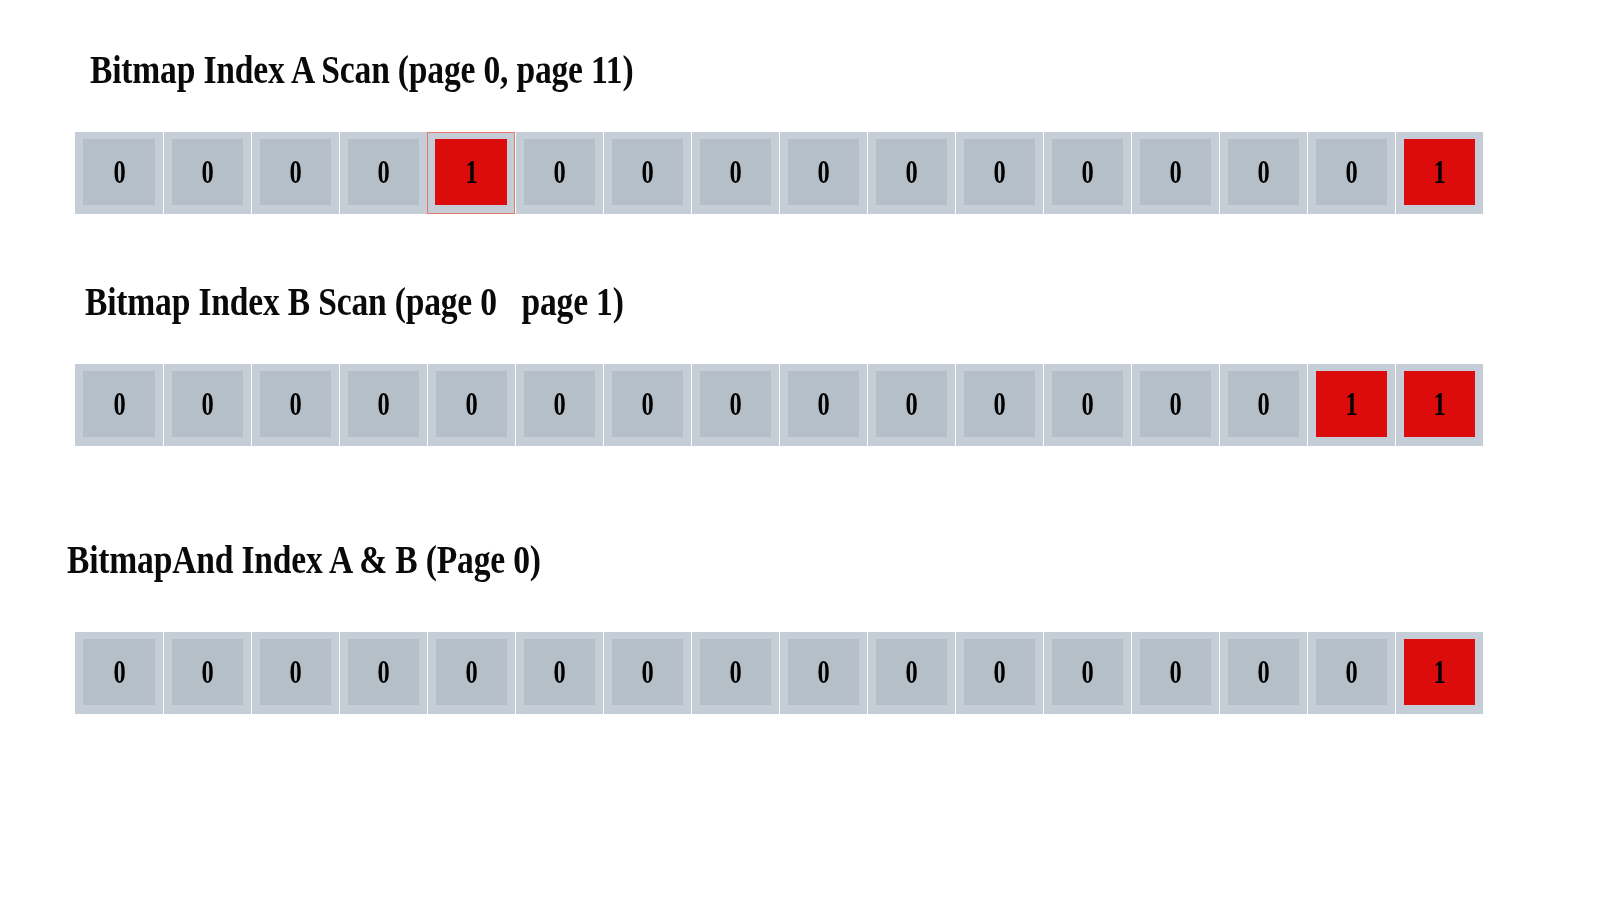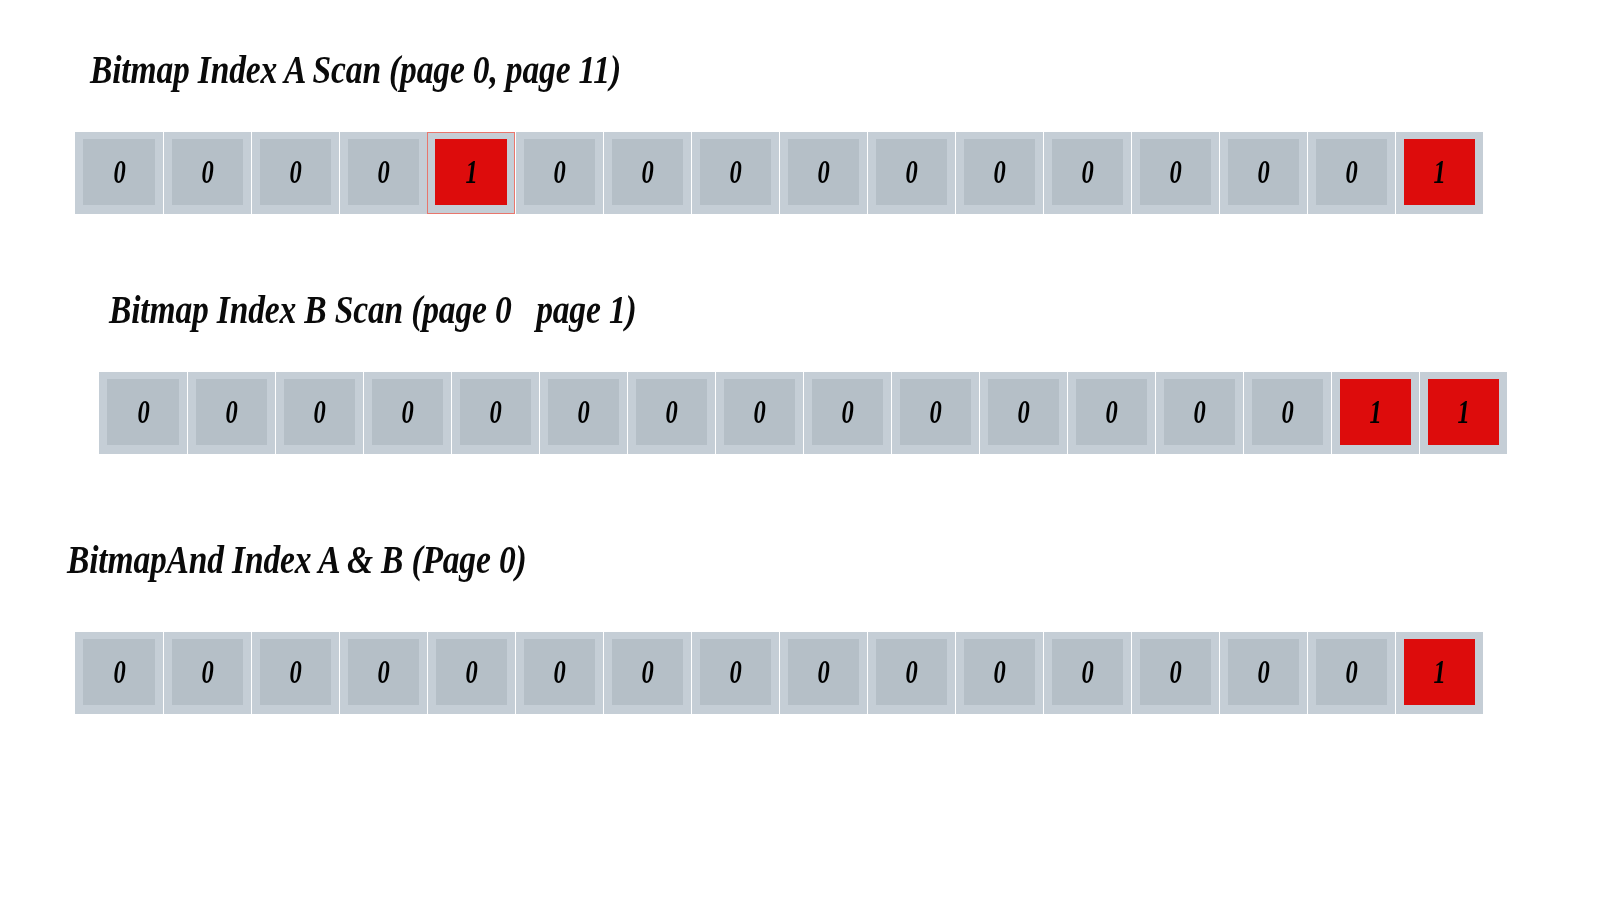--- a/index.html
+++ b/index.html
@@ -19,25 +19,24 @@
     position: absolute;
     left: 0; top: 0;
     width: 1600px;
     height: 900px;
   }
 
   .bitmap-block {
     position: absolute;
     left: 0;
     width: 1269px;
-    font-style: italic;
   }
 
   #block-0 { top: 44px; }
-  #block-1 { top: 284px; margin-left: 24px; }
+  #block-1 { top: 276px; }
   #block-2 { top: 534px; }
 
   .block-title {
     font-family: "Liberation Serif", "DejaVu Serif", serif;
     font-weight: bold;
     font-size: 39px;
     line-height: 52px;
     color: #0a0a0a;
     white-space: pre;
     transform: scaleX(0.86);

